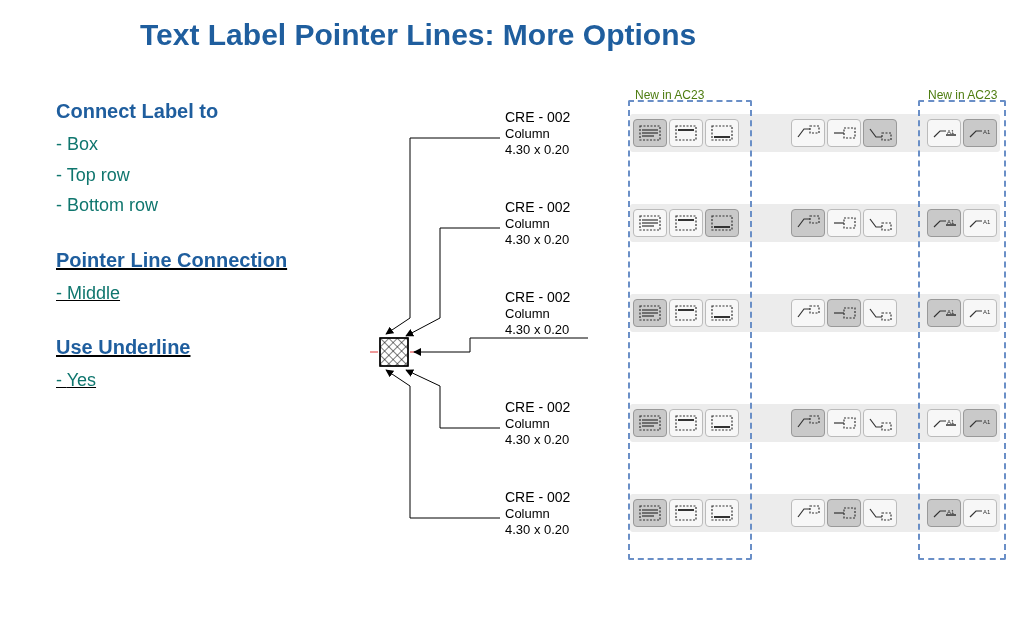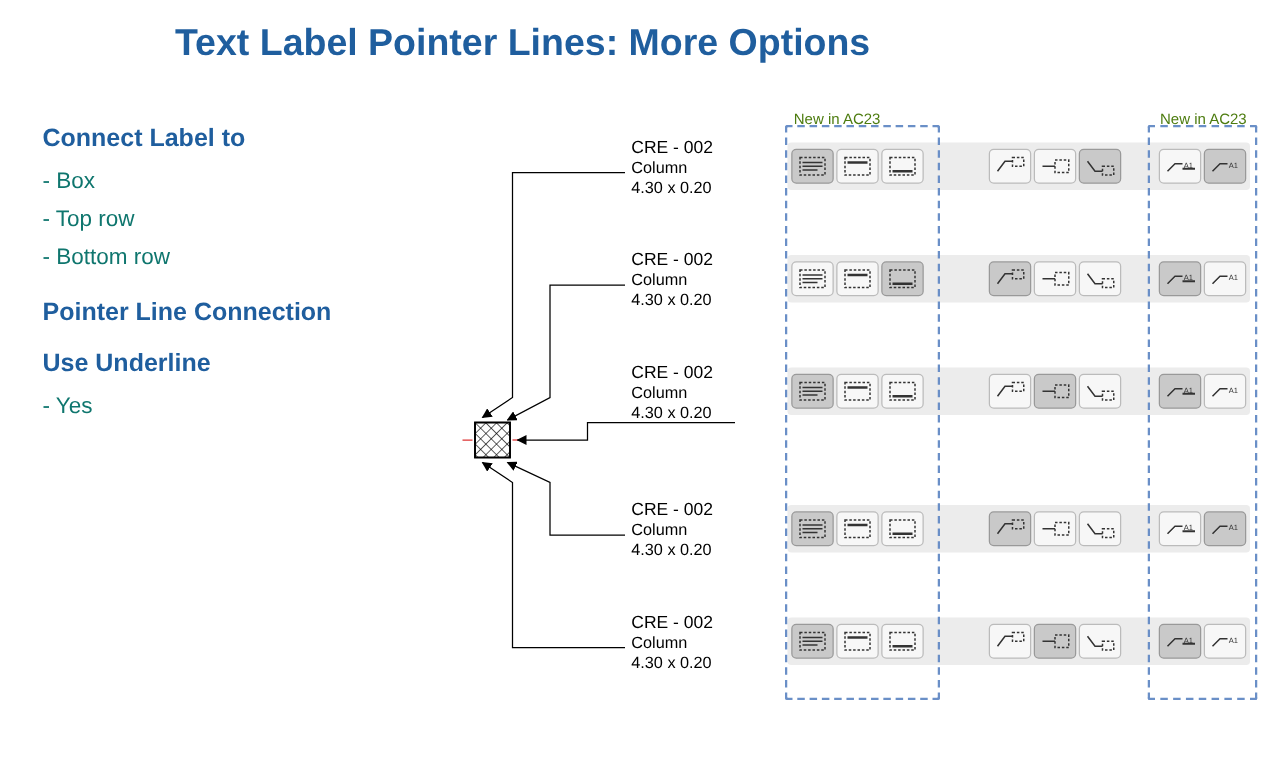--- a/index.html
+++ b/index.html
@@ -10,35 +10,35 @@
     position: absolute;
     left: 120px; top: 18px;
     font-size: 30px;
     font-weight: 700;
     color: #1f5e9e;
     margin-left: 20px;
   }
 
   .left-col {
     position: absolute;
-    left: 34px; top: 100px;
+    left: 56px; top: 100px;
     width: 300px;
   }
   .sec-head {
     font-size: 20px;
     font-weight: 700;
     color: #1f5e9e;
     margin-bottom: 6px;
   }
   .opt {
     font-size: 18px;
     color: #0f766e;
     line-height: 1.7;
   }
-  .sec + .sec { margin-top: 18px; }
+  .sec + .sec { margin-top: 28px; text-decoration: underline; }
 
   
   .mid-svg {
     position: absolute;
     left: 350px; top: 88px;
     width: 275px; height: 500px;
   }
   .lbl-text {
     font-family: Arial, Helvetica, sans-serif;
     font-size: 13px;
@@ -119,20 +119,21 @@
 
 <div class="left-col">
   <div class="sec">
     <div class="sec-head">Connect Label to</div>
     <div class="opt">- <span>Box</span></div>
     <div class="opt">- <span>Top row</span></div>
     <div class="opt">- <span>Bottom row</span></div>
   </div>
   <div class="sec">
     <div class="sec-head">Pointer Line Connection</div>
+    <div class="opt">- <span>Middle</span></div>
   </div>
   <div class="sec">
     <div class="sec-head">Use Underline</div>
     <div class="opt">- <span>Yes</span></div>
   </div>
 </div>
 
 <svg class="mid-svg" viewBox="0 0 275 500">
   <defs>
     <marker id="arrow" viewBox="0 0 10 10" refX="9" refY="5" markerWidth="8" markerHeight="8" orient="auto-start-reverse">

